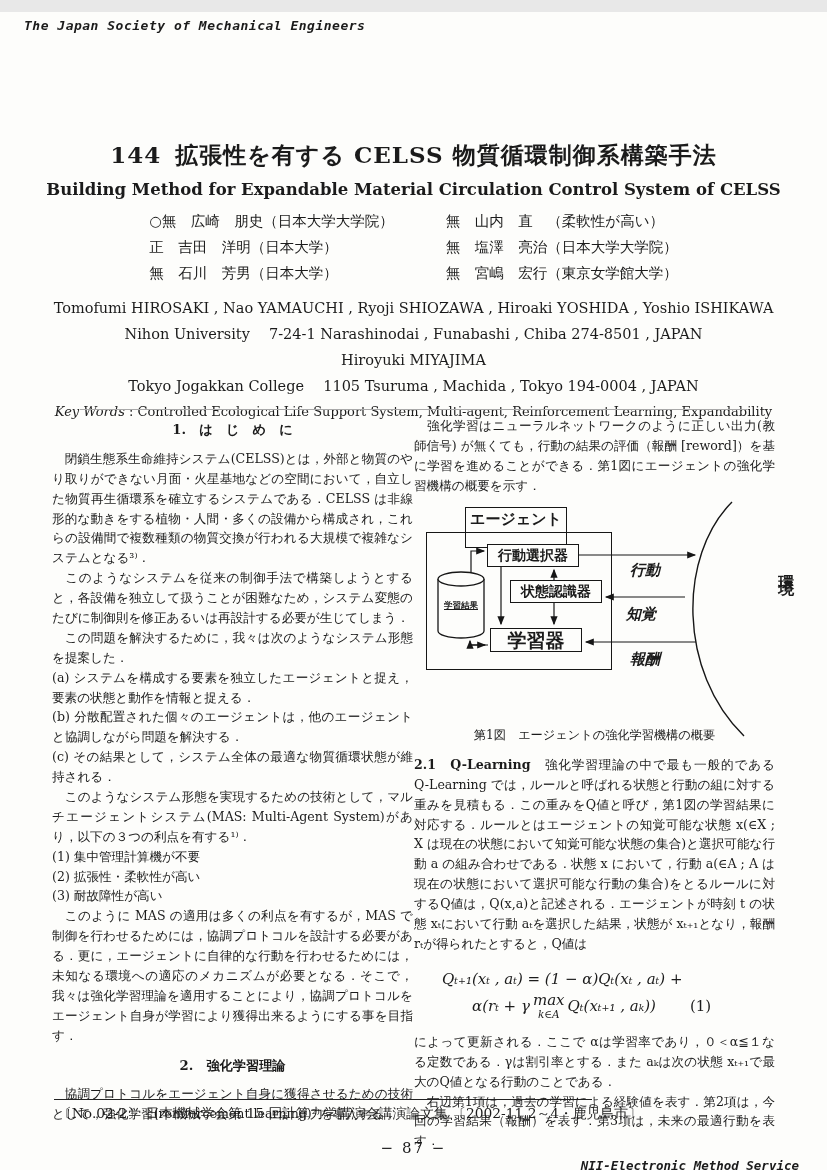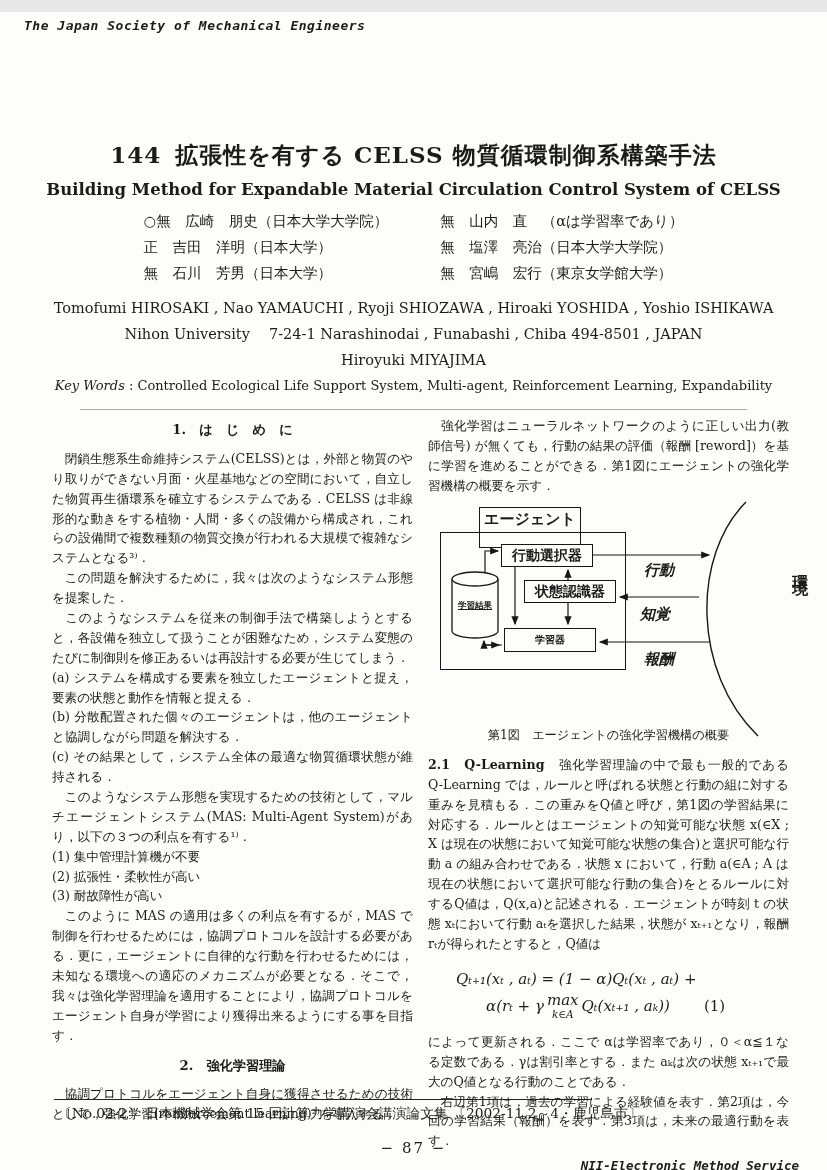--- a/index.html
+++ b/index.html
@@ -16,21 +16,21 @@
   .title-jp{font-size:23px;font-weight:bold;letter-spacing:1px;}
   .title-jp .tnum{margin-right:14px;}
   .title-en{font-size:16.5px;font-weight:bold;margin-top:9px;}
   .authors{display:inline-grid;grid-template-columns:auto auto;column-gap:52px;row-gap:7px;
     margin-top:13px;font-size:14.5px;text-align:left;}
   .enblock{margin-top:12px;font-size:14.5px;line-height:1.8;}
   .keywords{font-size:13px;margin-top:5px;}
   .keywords .kw-label{font-style:italic;}
   .head-rule{position:absolute;top:397px;left:80px;width:667px;border-top:1px solid #a9a9a9;}
 
-  .columns{position:absolute;top:404px;left:52px;width:737px;display:flex;gap:1px;justify-content:space-between;}
+  .columns{position:absolute;top:404px;left:52px;width:737px;display:flex;gap:1px;}
   .col{width:361px;font-size:12.6px;line-height:1.58;text-align:justify;}
   .col p{margin:0;}
   .sec-heading{text-align:center;font-weight:bold;font-size:13.2px;margin:10px 0 8px;}
   .sec-heading.first{margin-top:4px;}
   .subhead{font-weight:bold;}
 
   
   .fig{position:relative;width:402px;height:216px;margin:8px 0 0 8px;}
   .fig svg{position:absolute;left:0;top:-14px;}
   .fbox{position:absolute;border:1.4px solid #161616;background:#fdfdfb;text-align:center;
@@ -59,45 +59,46 @@
 <div class="page">
 
   <div class="jsme-header mono">The Japan Society of Mechanical Engineers</div>
 
   <div class="title-block">
     <div class="title-jp"><span class="tnum">144</span><span>拡張性を有する CELSS 物質循環制御系構築手法</span></div>
     <div class="title-en">Building Method for Expandable Material Circulation Control System of CELSS</div>
 
     <div class="authors">
       <span>○無　広崎　朋史（日本大学大学院）</span>
-      <span>無　山内　直　（αは学習率であり）</span>
+      <span>無　山内　直　（柔軟性が高い）</span>
       <span>正　吉田　洋明（日本大学）</span>
       <span>無　塩澤　亮治（日本大学大学院）</span>
       <span>無　石川　芳男（日本大学）</span>
       <span>無　宮嶋　宏行（東京女学館大学）</span>
     </div>
 
     <div class="enblock">
       <div>Tomofumi HIROSAKI , Nao YAMAUCHI , Ryoji SHIOZAWA , Hiroaki YOSHIDA , Yoshio ISHIKAWA</div>
-      <div>Nihon University　 7-24-1 Narashinodai , Funabashi , Chiba 494-8501 , JAPAN</div>
+      <div>Nihon University　 7-24-1 Narashinodai , Funabashi , Chiba 274-8501 , JAPAN</div>
       <div>Hiroyuki MIYAJIMA</div>
+      <div>Tokyo Jogakkan College　 1105 Tsuruma , Machida , Tokyo 194-0004 , JAPAN</div>
     </div>
 
     <div class="keywords"><span class="kw-label">Key Words</span><span> : Controlled Ecological Life Support System, Multi-agent, Reinforcement Learning, Expandability</span></div>
   </div>
 
   <div class="head-rule"></div>
 
   <div class="columns">
 
     <div class="col">
       <div class="sec-heading first">1.　は　じ　め　に</div>
       <p>　閉鎖生態系生命維持システム(CELSS)とは，外部と物質のやり取りができない月面・火星基地などの空間において，自立した物質再生循環系を確立するシステムである．CELSS は非線形的な動きをする植物・人間・多くの設備から構成され，これらの設備間で複数種類の物質交換が行われる大規模で複雑なシステムとなる³⁾．</p>
+      <p>　このようなシステムを従来の制御手法で構築しようとすると，各設備を独立して扱うことが困難なため，システム変態のたびに制御則を修正あるいは再設計する必要が生じてしまう．</p>
       <p>　この問題を解決するために，我々は次のようなシステム形態を提案した．</p>
-      <p>　このようなシステムを従来の制御手法で構築しようとすると，各設備を独立して扱うことが困難なため，システム変態のたびに制御則を修正あるいは再設計する必要が生じてしまう．</p>
       <p>(a) システムを構成する要素を独立したエージェントと捉え，要素の状態と動作を情報と捉える．</p>
       <p>(b) 分散配置された個々のエージェントは，他のエージェントと協調しながら問題を解決する．</p>
       <p>(c) その結果として，システム全体の最適な物質循環状態が維持される．</p>
       <p>　このようなシステム形態を実現するための技術として，マルチエージェントシステム(MAS: Multi-Agent System)があり，以下の３つの利点を有する¹⁾．</p>
       <p>(1) 集中管理計算機が不要</p>
       <p>(2) 拡張性・柔軟性が高い</p>
       <p>(3) 耐故障性が高い</p>
       <p>　このように MAS の適用は多くの利点を有するが，MAS で制御を行わせるためには，協調プロトコルを設計する必要がある．更に，エージェントに自律的な行動を行わせるためには，未知なる環境への適応のメカニズムが必要となる．そこで，我々は強化学習理論を適用することにより，協調プロトコルをエージェント自身が学習により獲得出来るようにする事を目指す．</p>
       <div class="sec-heading">2.　強化学習理論</div>
       <p>　協調プロトコルをエージェント自身に獲得させるための技術として，強化学習(reinforcement learning)²⁾を導入する．</p>
@@ -128,21 +129,21 @@
 
           <path d="M 157 65 L 273 65" fill="none" stroke="#161616" stroke-width="1.2" marker-end="url(#ah)"></path>
           <path d="M 263 107 L 184 107" fill="none" stroke="#161616" stroke-width="1.2" marker-end="url(#ah)"></path>
           <path d="M 274 152 L 164 152" fill="none" stroke="#161616" stroke-width="1.2" marker-end="url(#ah)"></path>
         </svg>
 
         <div class="fbox" style="left:43px;top:3px;width:102px;height:41px;font-size:15px;line-height:23px;border-width:1.6px;">エージェント</div>
         <div class="fbox outer" style="left:4px;top:28px;width:186px;height:138px;"></div>
         <div class="fbox" style="left:65px;top:40px;width:92px;height:23px;font-size:14px;line-height:21px;">行動選択器</div>
         <div class="fbox" style="left:88px;top:76px;width:92px;height:23px;font-size:14px;line-height:21px;">状態認識器</div>
-        <div class="fbox" style="left:68px;top:124px;width:92px;height:24px;font-size:10px;line-height:22px;">学習器</div>
+        <div class="fbox" style="left:68px;top:124px;width:92px;height:24px;font-size:19px;line-height:22px;">学習器</div>
         <div class="cyl-label" style="left:17px;top:95px;width:44px;text-decoration:underline;">学習結果</div>
 
         <div class="flabel" style="left:208px;top:55px;">行動</div>
         <div class="flabel" style="left:204px;top:99px;">知覚</div>
         <div class="flabel" style="left:208px;top:144px;">報酬</div>
         <div class="env-label" style="left:352px;top:58px;">環境</div>
       </div>
       <div class="fig-caption">第1図　エージェントの強化学習機構の概要</div>
 
       <p><span class="subhead">2.1　Q-Learning　</span><span>強化学習理論の中で最も一般的である Q-Learning では，ルールと呼ばれる状態と行動の組に対する重みを見積もる．この重みをQ値と呼び，第1図の学習結果に対応する．ルールとはエージェントの知覚可能な状態 x(∈X ; X は現在の状態において知覚可能な状態の集合)と選択可能な行動 a の組み合わせである．状態 x において，行動 a(∈A ; A は現在の状態において選択可能な行動の集合)をとるルールに対するQ値は，Q(x,a)と記述される．エージェントが時刻 t の状態 xₜにおいて行動 aₜを選択した結果，状態が xₜ₊₁となり，報酬 rₜが得られたとすると，Q値は</span></p>

